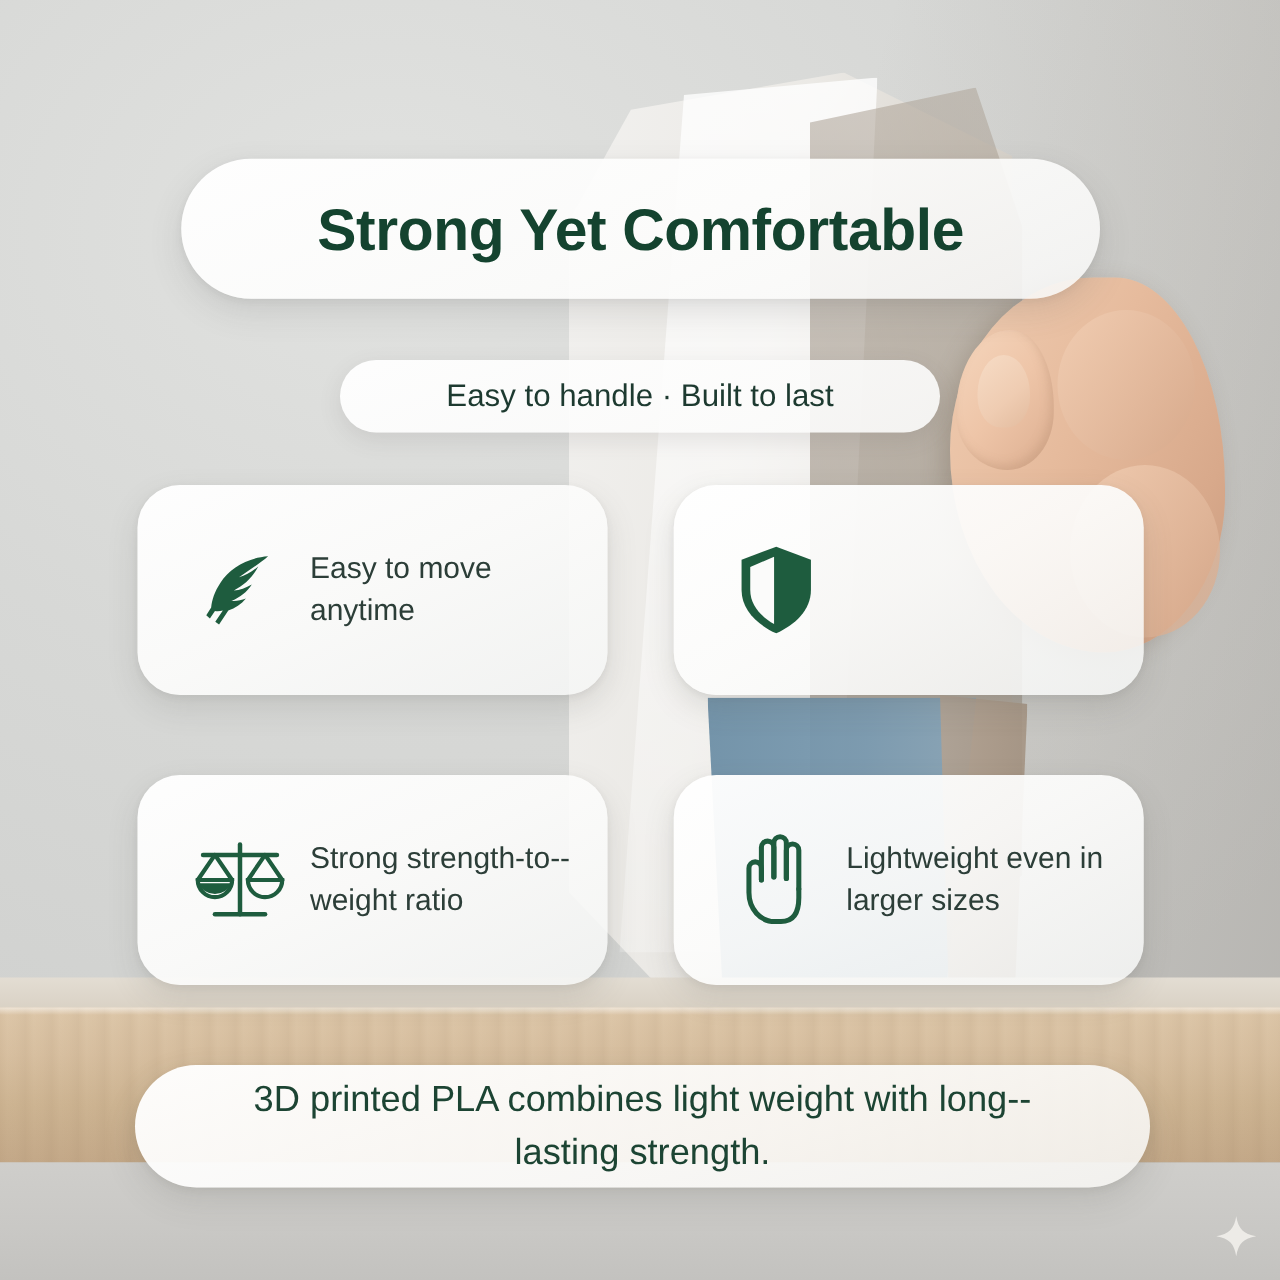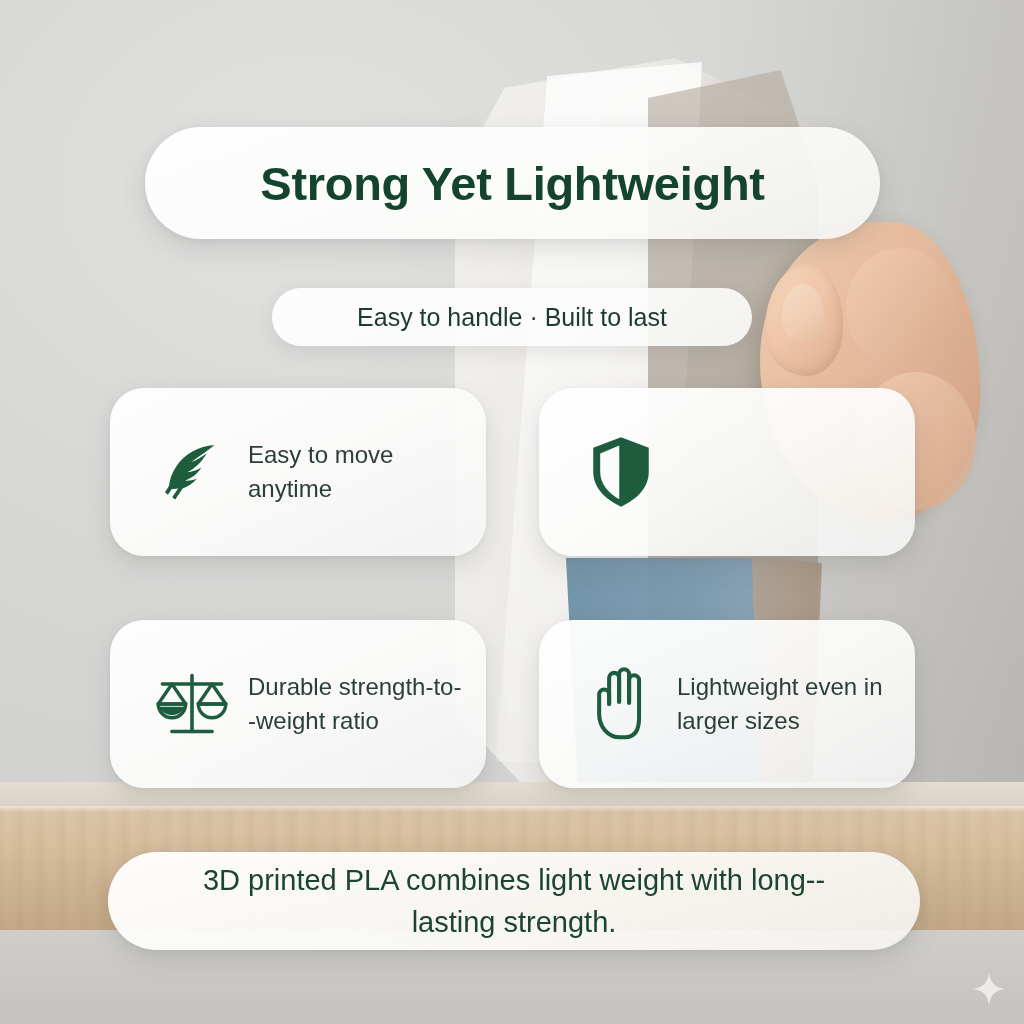--- a/index.html
+++ b/index.html
@@ -279,21 +279,21 @@
   <div class="knuckle-2"></div>
   <div class="thumb"></div>
   <div class="thumbnail-plate"></div>
 
   <div class="shelf-top"></div>
   <div class="shelf"></div>
   <div class="shelf-edge"></div>
   <div class="floor"></div>
 
   <div class="title-pill">
-    <span class="title-text">Strong Yet Lightweight</span>
+    <span class="title-text">Strong Yet Comfortable</span>
   </div>
 
   <div class="subtitle-pill">
     <span class="subtitle-text">Easy to handle · Built to last</span>
   </div>
 
   <div class="cards">
 
     <div class="card c0">
       <span class="card-icon">
@@ -321,21 +321,21 @@
             <line x1="8" y1="13" x2="64" y2="13"></line>
             <line x1="17" y1="58" x2="55" y2="58"></line>
           </g>
           <path d="M4 32 L17 13 L30 32 Z" fill="none" stroke="#1e5c3e" stroke-width="3.2" stroke-linejoin="round"></path>
           <path d="M4 32 a13 13 0 0 0 26 0 Z" fill="none" stroke="#1e5c3e" stroke-width="3.2"></path>
           <path d="M4.6 34.5 a13 11.5 0 0 0 24.8 0 Z" fill="#1e5c3e"></path>
           <path d="M42 32 L55 13 L68 32 Z" fill="none" stroke="#1e5c3e" stroke-width="3.2" stroke-linejoin="round"></path>
           <path d="M42 32 a13 13 0 0 0 26 0 Z" fill="none" stroke="#1e5c3e" stroke-width="3.2"></path>
         </svg>
       </span>
-      <span class="card-label">Durable strength-to--weight ratio</span>
+      <span class="card-label">Strong strength-to--weight ratio</span>
     </div>
 
     <div class="card c3">
       <span class="card-icon">
         <svg width="72" height="76" viewBox="0 0 60 64" aria-hidden="true">
           <g fill="none" stroke="#1e5c3e" stroke-width="3.4" stroke-linecap="round" stroke-linejoin="round">
             <path d="M20 32 V10 a4.2 4.2 0 0 1 8.4 0 V30"></path>
             <path d="M28.4 30 V7 a4.2 4.2 0 0 1 8.4 0 V31"></path>
             <path d="M36.8 31 V12 a4.2 4.2 0 0 1 8.4 0 V38"></path>
             <path d="M20 32 V24 a4.2 4.2 0 0 0-8.4 0 v16.5 c0 11 7.6 19.5 17.6 19.5 h4 c9 0 12 -7 12 -16 V38"></path>

